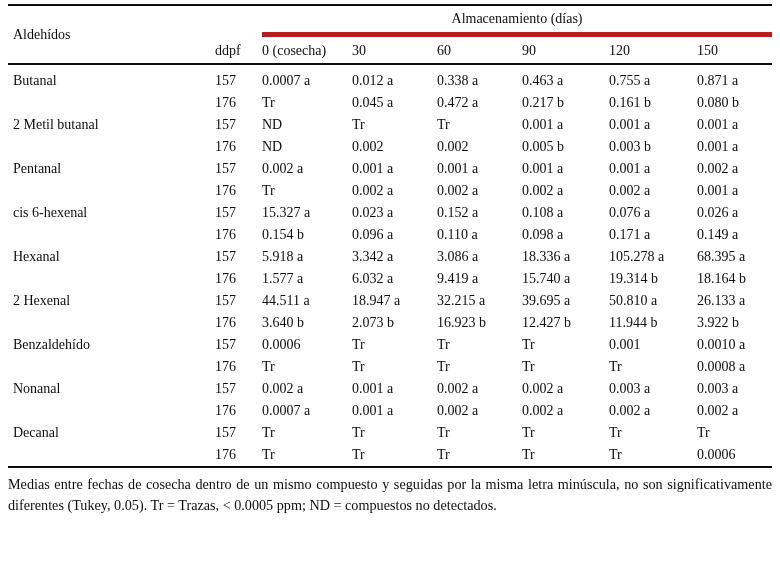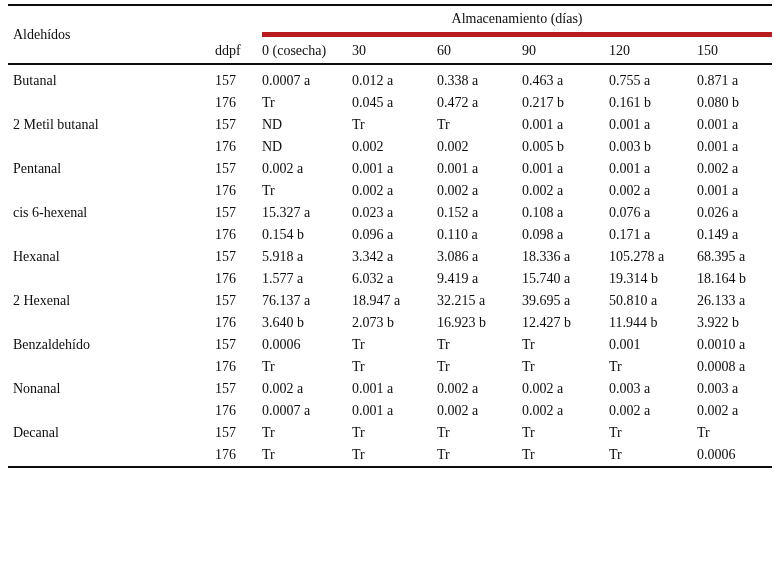--- a/index.html
+++ b/index.html
@@ -200,21 +200,21 @@
           <td>1.577 a</td>
           <td>6.032 a</td>
           <td>9.419 a</td>
           <td>15.740 a</td>
           <td>19.314 b</td>
           <td>18.164 b</td>
         </tr>
         <tr>
           <td class="compound-cell">2 Hexenal</td>
           <td class="ddpf-col">157</td>
-          <td>76.137 a</td>
+          <td>44.511 a</td>
           <td>18.947 a</td>
           <td>32.215 a</td>
           <td>39.695 a</td>
           <td>50.810 a</td>
           <td>26.133 a</td>
         </tr>
         <tr>
           <td class="compound-cell"></td>
           <td class="ddpf-col">176</td>
           <td>3.640 b</td>
@@ -280,14 +280,15 @@
           <td>Tr</td>
           <td>Tr</td>
           <td>Tr</td>
           <td>Tr</td>
           <td>Tr</td>
           <td>0.0006</td>
         </tr>
       </tbody>
   </table>
 
+  <p class="footnote">Medias entre fechas de cosecha dentro de un mismo compuesto y seguidas por la misma letra minúscula,  no son significativamente diferentes (Tukey, 0.05). Tr = Trazas, &lt; 0.0005 ppm; ND = compuestos no detectados.</p>
 
 </div>
 
 </body></html>

